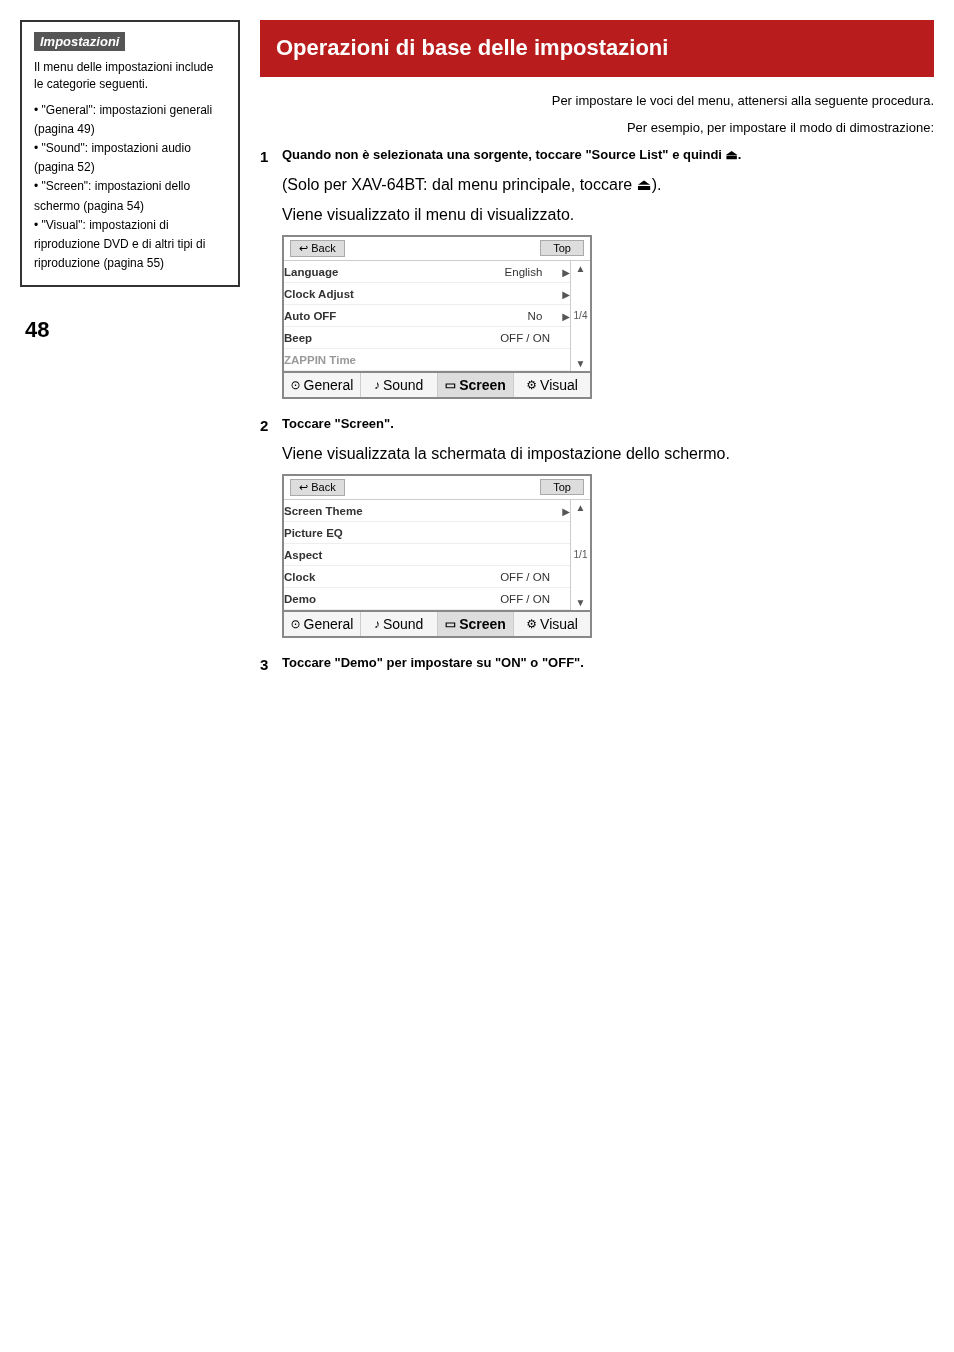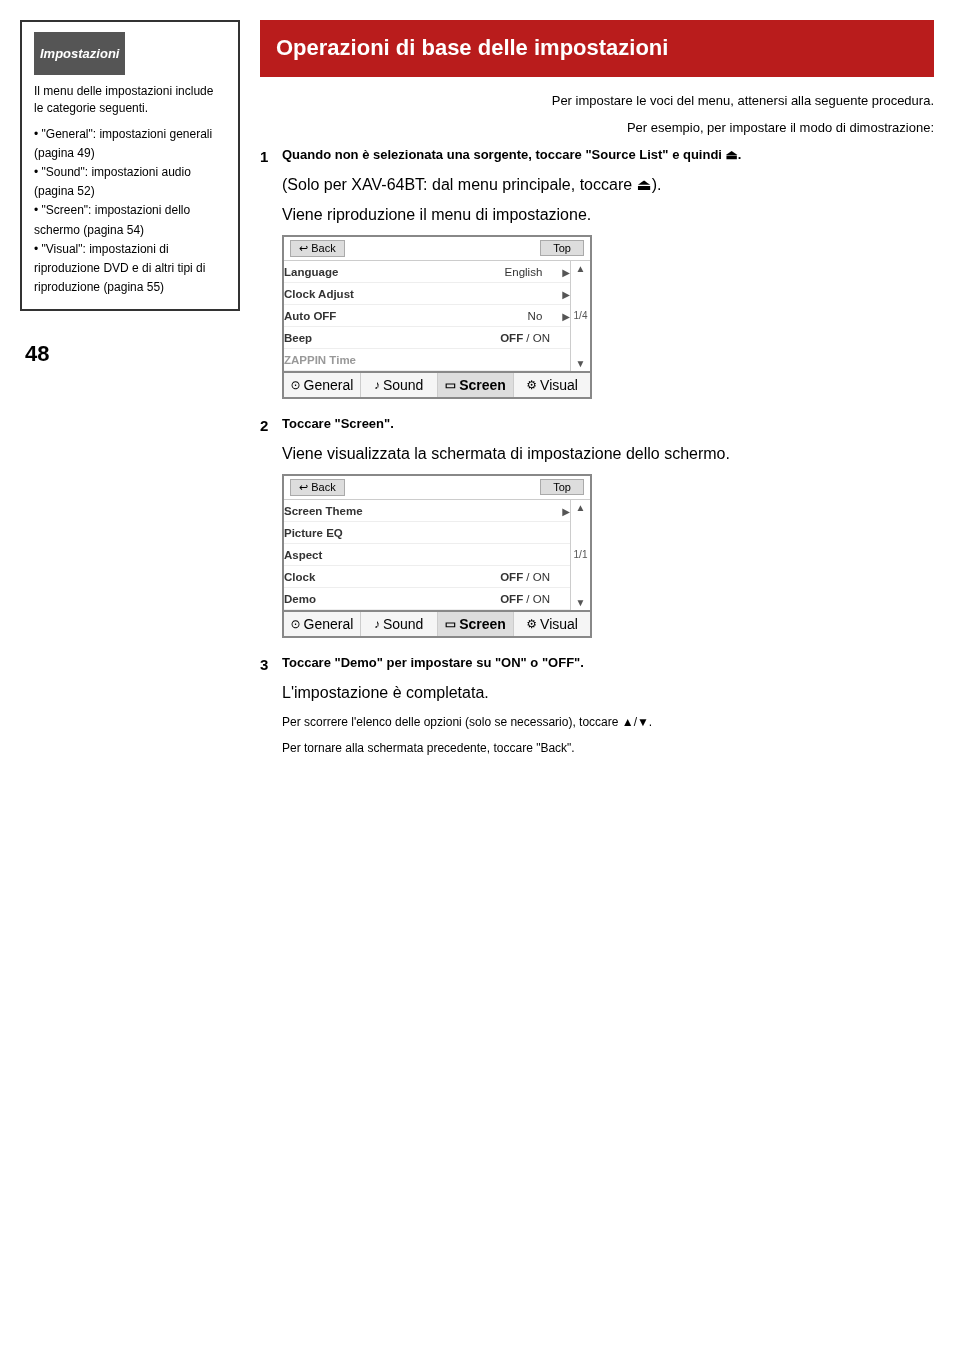--- a/index.html
+++ b/index.html
@@ -30,21 +30,21 @@
       border: 2px solid #333;
       padding: 10px 12px 12px 12px;
       margin-bottom: 10px;
     }
     .impostazioni-title {
       font-style: italic;
       font-weight: bold;
       font-size: 13px;
       background: #555;
       color: #fff;
-      padding: 14px 6px;
+      padding: 2px 6px;
       display: inline-block;
       margin-bottom: 8px;
     }
     .impostazioni-intro {
       font-size: 12px;
       margin-bottom: 8px;
       line-height: 1.4;
     }
     .impostazioni-list {
       list-style: none;
@@ -149,21 +149,21 @@
       font-weight: bold;
       font-size: 11.5px;
       color: #333;
     }
     .menu-row-value {
       font-size: 11.5px;
       color: #333;
       margin-right: 20px;
     }
     .menu-row-value .off {
-      font-weight: bold;
+      font-weight: normal;
     }
     .menu-row-arrow {
       font-size: 10px;
       color: #555;
     }
     .menu-scroll {
       width: 20px;
       border-left: 1px solid #ccc;
       display: flex;
       flex-direction: column;
@@ -241,21 +241,21 @@
     <p class="intro-text">Per impostare le voci del menu, attenersi alla seguente procedura.</p>
     <p class="intro-text">Per esempio, per impostare il modo di dimostrazione:</p>
 
     <div class="step">
       <div class="step-heading">
         <span class="step-num">1</span>
         <span>Quando non è selezionata una sorgente, toccare "Source List" e quindi ⏏.</span>
       </div>
       <div class="step-body">
         <p class="step-desc">(Solo per XAV-64BT: dal menu principale, toccare ⏏).</p>
-        <p class="step-desc">Viene riproduzione il menu di impostazione.</p>
+        <p class="step-desc">Viene visualizzato il menu di visualizzato.</p>
 
         <div class="menu-ui">
           <div class="menu-top-bar">
             <div class="menu-back-btn">
               <span>↩</span>
               <span>Back</span>
             </div>
             <div class="menu-top-btn">Top</div>
           </div>
           <div class="menu-rows">
@@ -373,21 +373,16 @@
           </div>
         </div>
       </div>
     </div>
 
     <div class="step">
       <div class="step-heading">
         <span class="step-num">3</span>
         <span>Toccare "Demo" per impostare su "ON" o "OFF".</span>
       </div>
-      <div class="step-body">
-        <p class="step-desc">L'impostazione è completata.</p>
-        <p class="step3-note">Per scorrere l'elenco delle opzioni (solo se necessario), toccare ▲/▼.</p>
-        <p class="step3-note">Per tornare alla schermata precedente, toccare "Back".</p>
-      </div>
     </div>
 
   </div>
 </div>
 
 </body></html>

